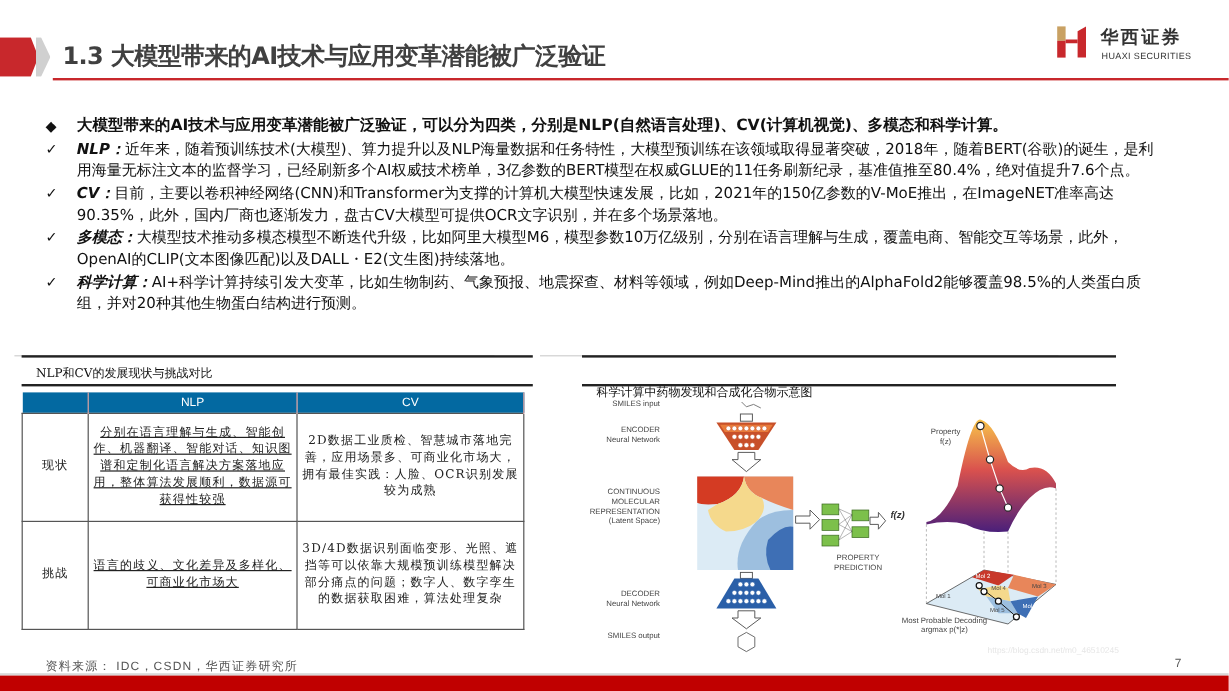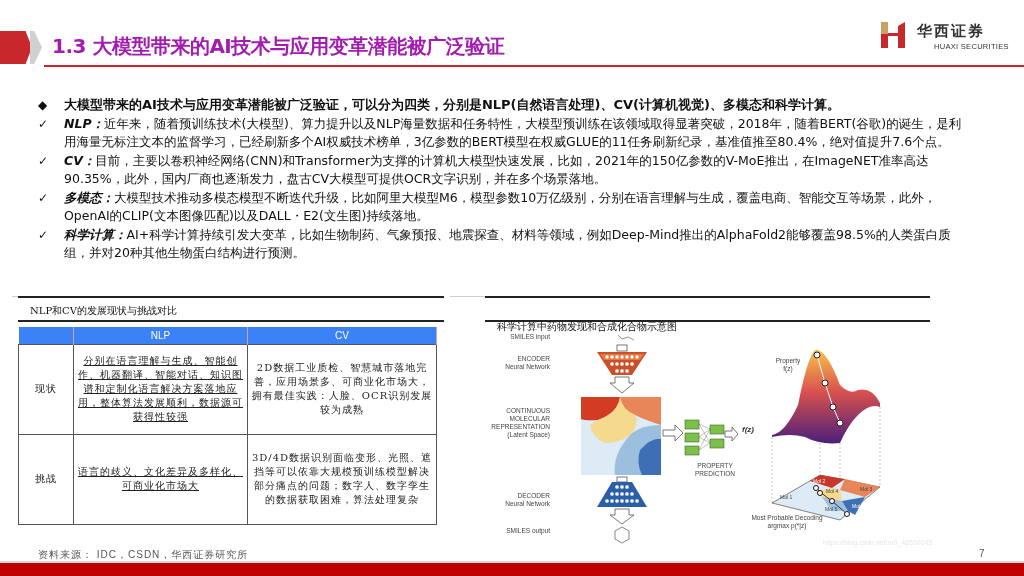--- a/index.html
+++ b/index.html
@@ -4,47 +4,47 @@
   <style>
     * { box-sizing: border-box; margin: 0; padding: 0; }
     html, body { width: 1024px; height: 576px; overflow: hidden; background: #ffffff; }
     body { position: relative; font-family: "DejaVu Sans", "Liberation Sans", sans-serif; color: #111; }
 
     
     .hdr-red { position: absolute; left: 0; top: 31px; width: 32px; height: 33px; background: #c8282c;
                clip-path: polygon(0 0, 80% 0, 100% 50%, 80% 100%, 0 100%); }
     .hdr-grey { position: absolute; left: 30px; top: 31px; width: 12px; height: 33px; background: #d0d0d0;
                 clip-path: polygon(0 0, 35% 0, 100% 50%, 35% 100%, 0 100%); }
-    .hdr-title { position: absolute; left: 52px; top: 33px; font-size: 20px; font-weight: bold; color: #a21caf;
+    .hdr-title { position: absolute; left: 52px; top: 33px; font-size: 20px; font-weight: bold; color: #404040;
                  font-family: "DejaVu Sans", sans-serif; letter-spacing: -0.5px; white-space: nowrap; }
     .hdr-line { position: absolute; left: 44px; top: 65px; width: 980px; height: 2px; background: #c8282c; }
 
     .logo { position: absolute; left: 880px; top: 20px; height: 34px; width: 140px; text-align: center; }
     .logo-mark { position: absolute; left: 0; top: 0; width: 26px; height: 30px; }
     .logo-cn { position: absolute; left: 37px; top: 2px; font-size: 15px; font-weight: bold; color: #333; letter-spacing: 2px; white-space: nowrap; }
-    .logo-en { position: absolute; left: 38px; top: 22px; font-size: 7.5px; color: #333; letter-spacing: 0.3px; white-space: nowrap; font-family: "Liberation Sans", sans-serif; margin-left: 16px; }
+    .logo-en { position: absolute; left: 38px; top: 22px; font-size: 7.5px; color: #333; letter-spacing: 0.3px; white-space: nowrap; font-family: "Liberation Sans", sans-serif; }
 
     
     .bullets { position: absolute; left: 36px; top: 96px; width: 930px; }
     .b-row { display: flex; align-items: flex-start; font-size: 12.5px; line-height: 18px; margin-bottom: 1px; }
     .b-mark { width: 28px; flex: 0 0 28px; font-size: 12px; padding-left: 2px; }
     .b-text { flex: 1; }
     .b-key { font-weight: bold; font-style: italic; }
     .b-lead { font-weight: bold; font-size: 13px; }
 
     
     .sect-line { position: absolute; top: 296px; height: 1px; background: #cfcfcf; }
 
     
     .panel-title { position: absolute; font-size: 10px; color: #111; white-space: nowrap; font-family: "DejaVu Serif", serif; }
     .rule-dark { position: absolute; height: 2px; background: #222; }
 
     table.cmp { position: absolute; left: 18px; top: 327px; width: 419px; border-collapse: collapse; font-size: 10px;
                 font-family: "DejaVu Serif", serif; color: #222; }
-    table.cmp th { background: #3b82f6; color: #fff; font-weight: normal; height: 17px; font-family: "Liberation Sans", sans-serif; font-size: 10px; border-right: 1px solid #d9a0a0; }
+    table.cmp th { background: #0369a1; color: #fff; font-weight: normal; height: 17px; font-family: "Liberation Sans", sans-serif; font-size: 10px; border-right: 1px solid #d9a0a0; }
     table.cmp td { border: 1px solid #555; text-align: center; vertical-align: middle; padding: 2px 3px; line-height: 14px; letter-spacing: 1px; }
     table.cmp td.rowh { width: 55px; }
     table.cmp td.nlp { width: 174px; text-decoration: underline; }
 
     .source { position: absolute; left: 38px; top: 548px; font-size: 10px; color: #555; font-family: Liberation Sans, sans-serif; letter-spacing: 1px; white-space: nowrap; }
 
     
     .fig { position: absolute; left: 480px; top: 325px; width: 540px; height: 220px; }
     .fig-lbl { position: absolute; font-size: 6.5px; color: #444; font-family: "Liberation Sans", sans-serif; text-align: right; line-height: 8px; }
     .watermark { position: absolute; left: 823px; top: 539px; font-size: 7px; color: #e6e6e6; font-family: "Liberation Sans", sans-serif; white-space: nowrap; }

